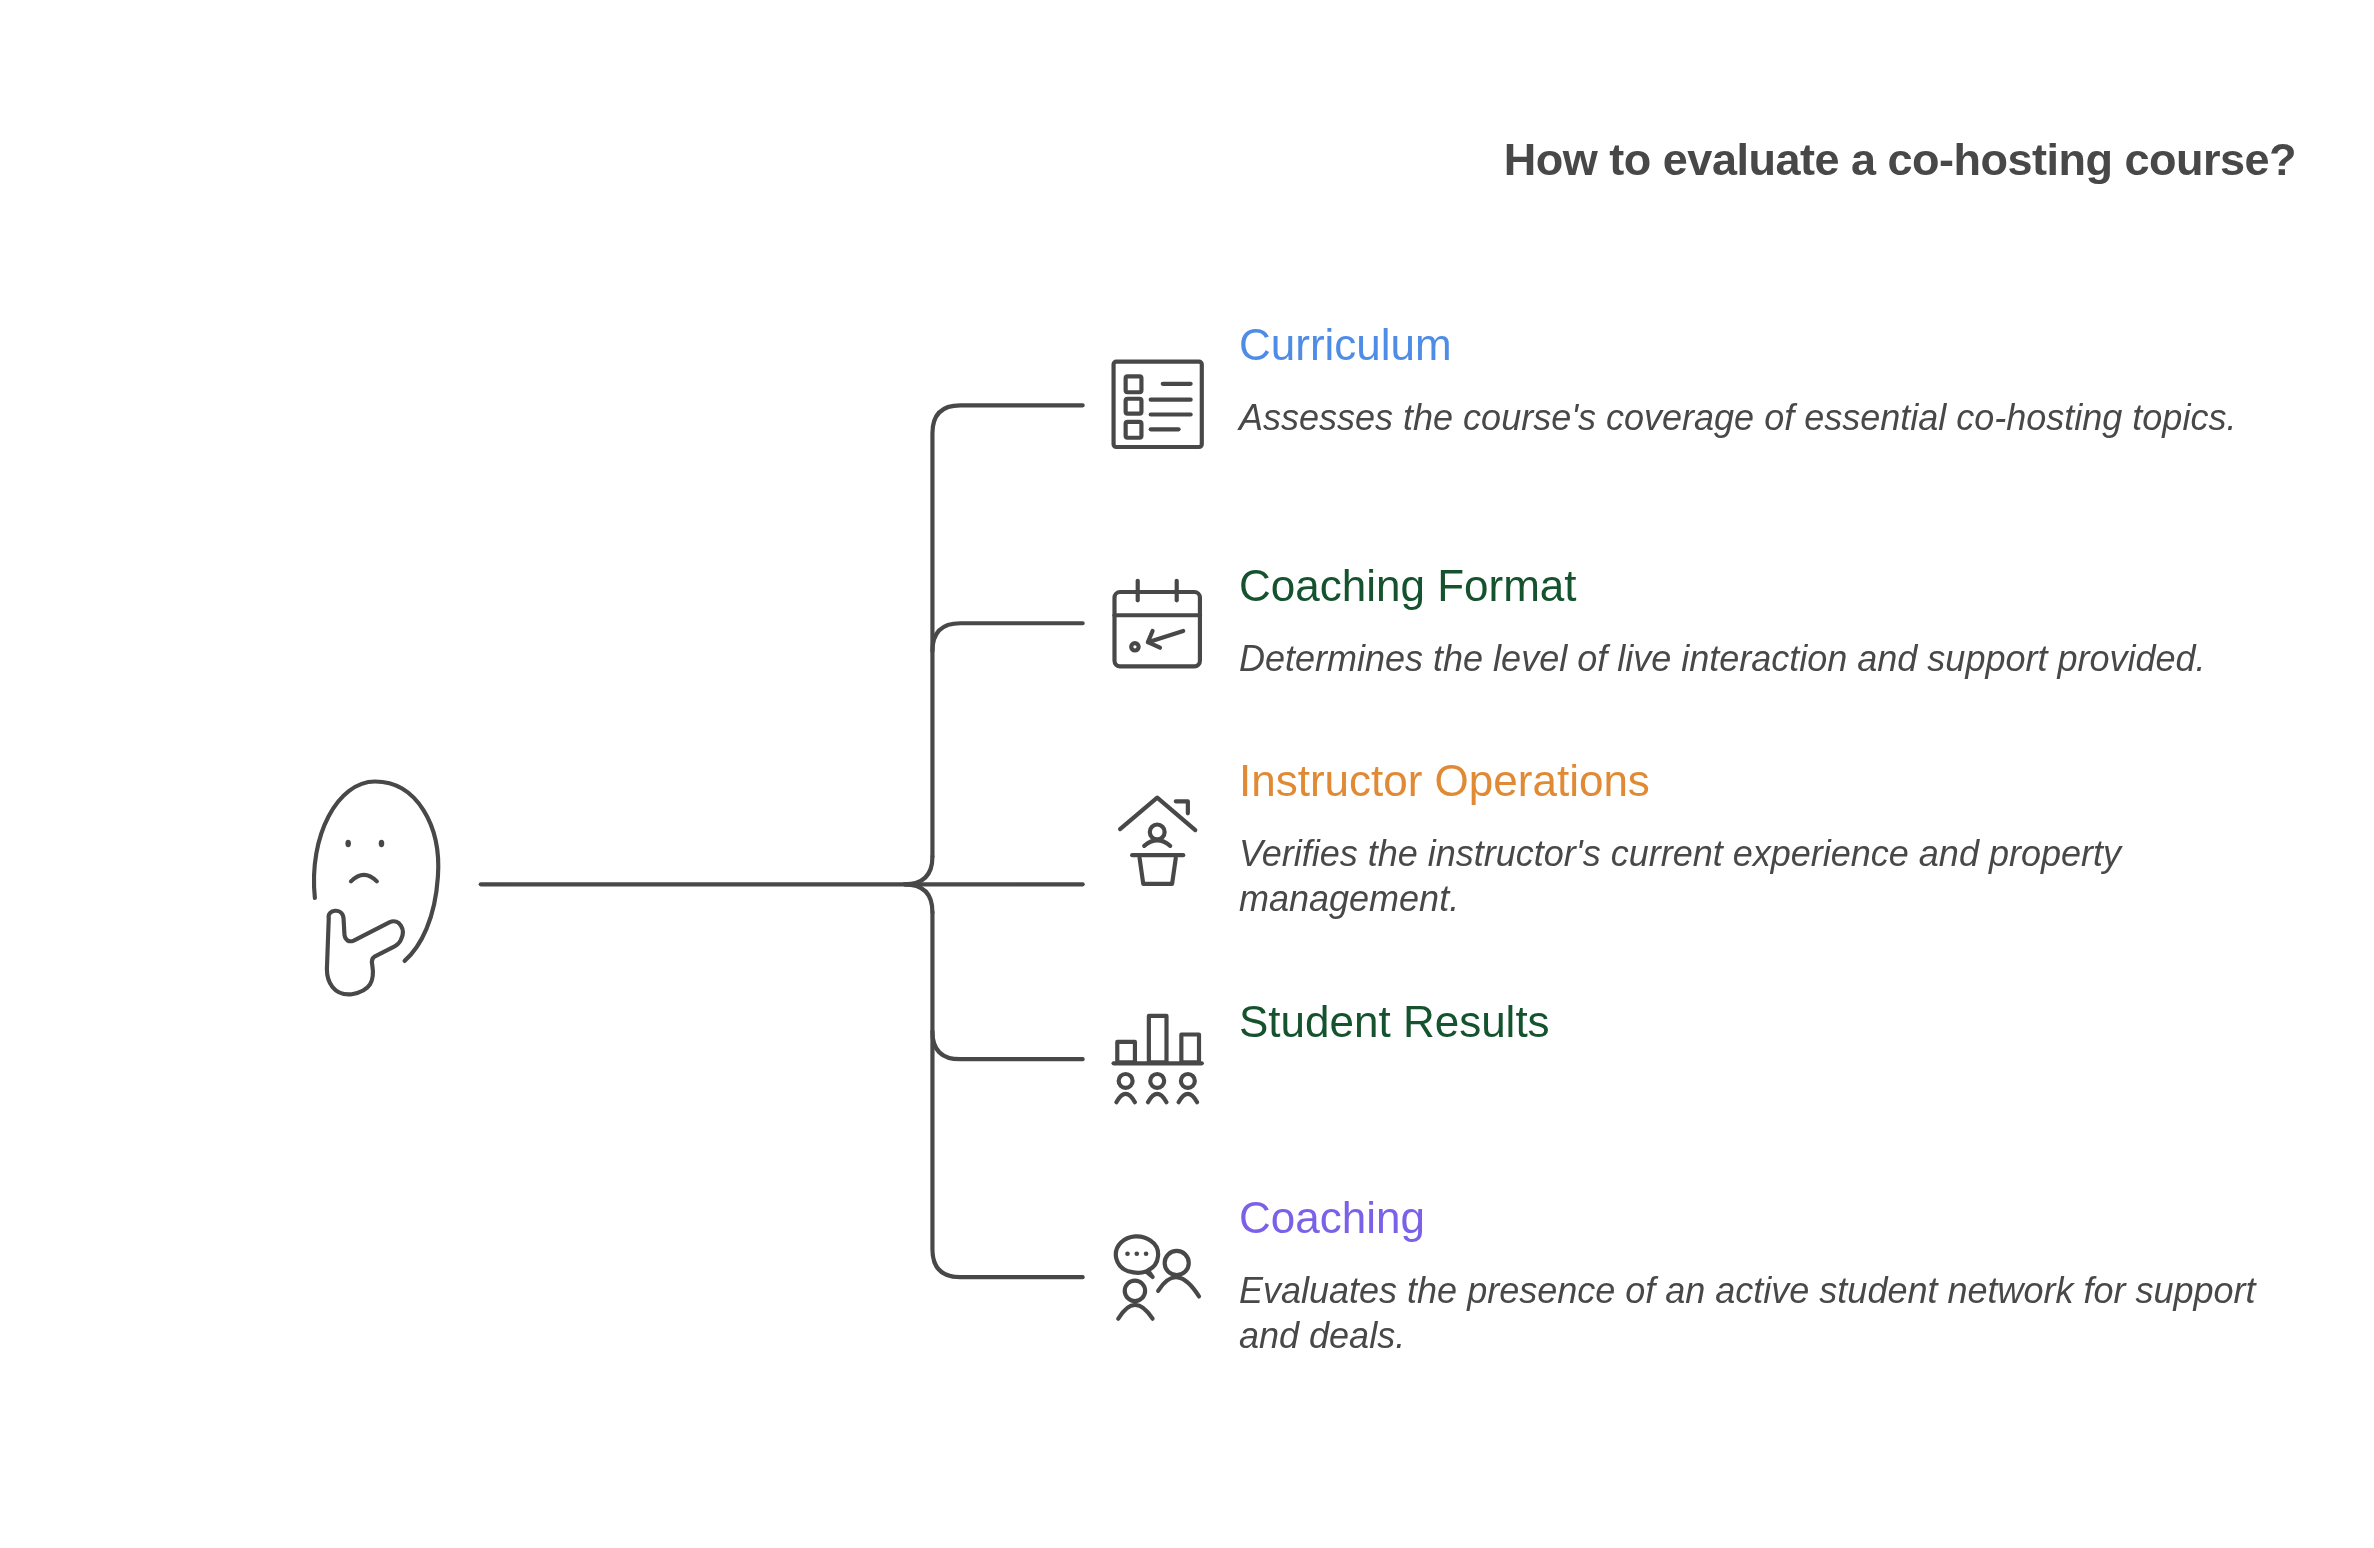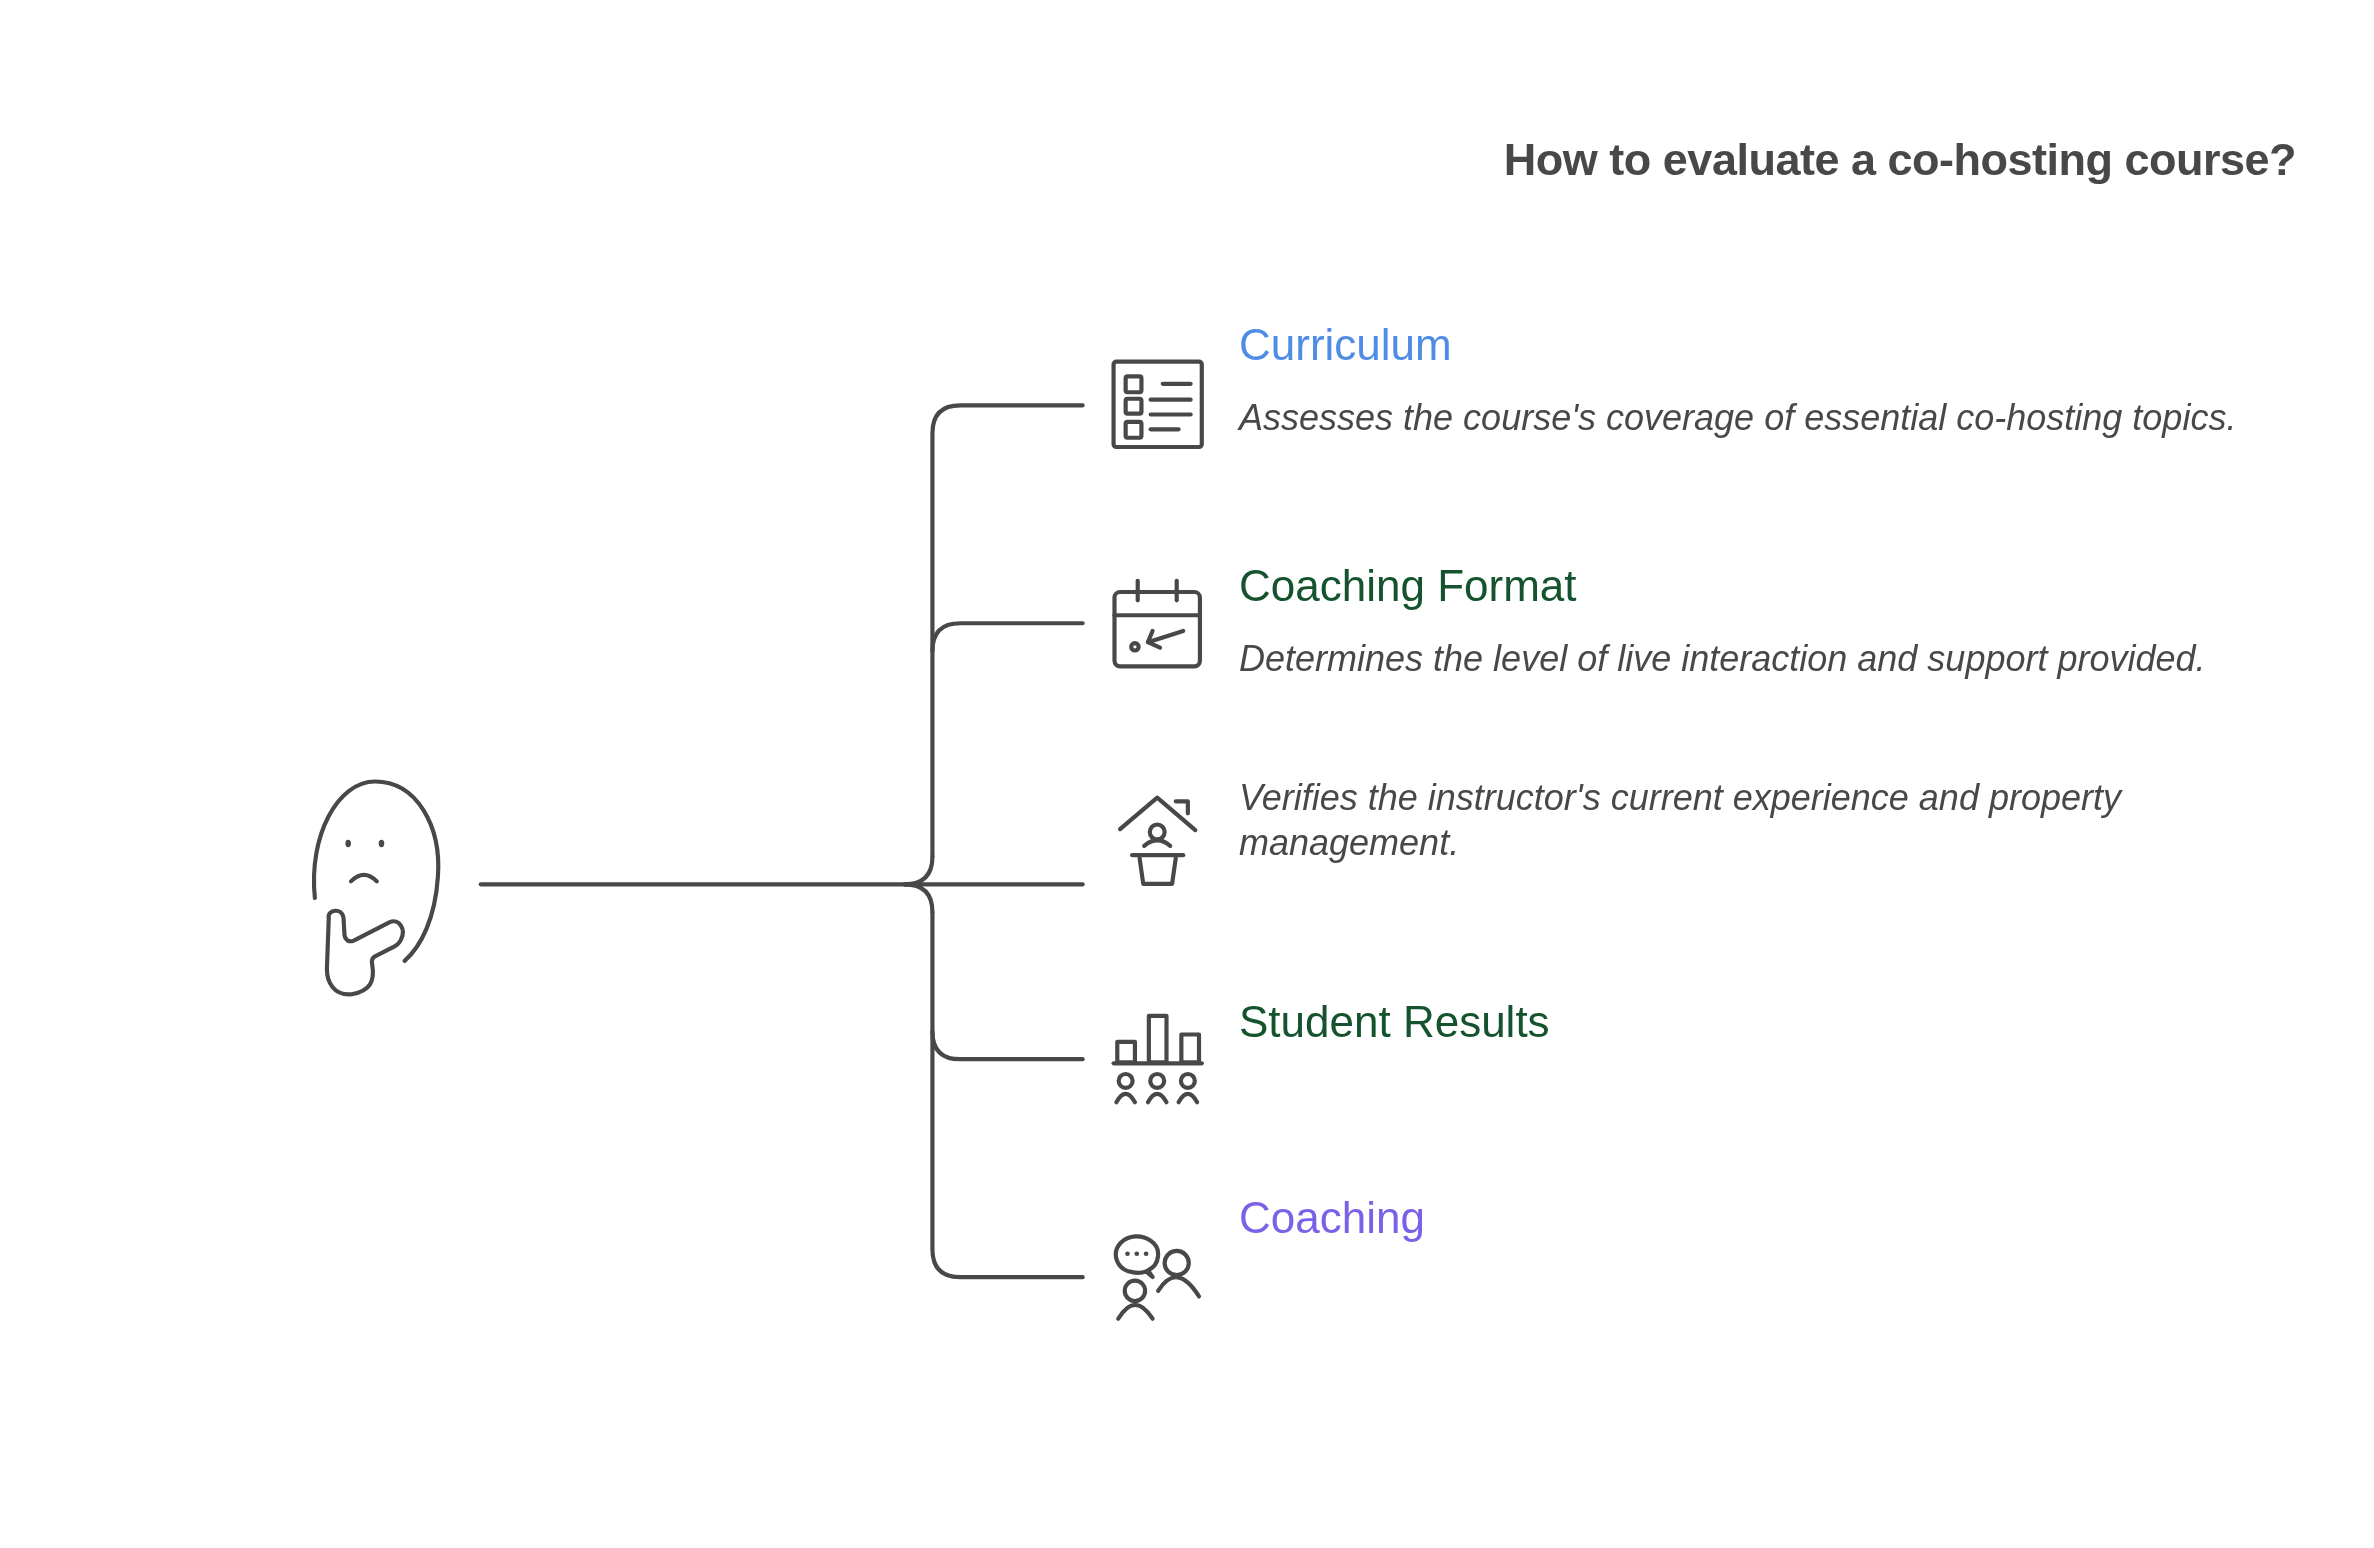--- a/index.html
+++ b/index.html
@@ -144,20 +144,21 @@
   <g class="stroke" stroke-width="4.5">
     <polyline points="27,54 67,20 108,55"></polyline>
     <polyline points="87,24 100,24 100,37"></polyline>
     <circle cx="67" cy="57" r="8"></circle>
     <path d="M 53 72 Q 67 60 81 72"></path>
     <line x1="40" y1="82" x2="95" y2="82"></line>
     <polyline points="48,85 52,113 83,113 87,85"></polyline>
   </g>
 </svg>
 <div class="item-text" style="top:753px">
+  <h2 class="item-title" style="color:#e08a35">Instructor Operations</h2>
   <p class="item-desc">Verifies the instructor's current experience and property management.</p>
 </div>
 
 <svg class="item-icon" style="top:1002px" viewBox="0 0 140 140">
   <g class="stroke" stroke-width="4.5">
     <rect x="24" y="43" width="19" height="22"></rect>
     <rect x="58" y="15" width="19" height="50"></rect>
     <rect x="93" y="35" width="19" height="30"></rect>
     <line x1="20" y1="66" x2="115" y2="66"></line>
     <circle cx="33" cy="85" r="7.5"></circle>
@@ -179,14 +180,15 @@
     <circle cx="45" cy="32" r="2.5" fill="#484848" stroke="none"></circle>
     <circle cx="55" cy="32" r="2.5" fill="#484848" stroke="none"></circle>
     <circle cx="88" cy="42" r="13"></circle>
     <path d="M 68 72 Q 88 40 112 78"></path>
     <circle cx="43" cy="72" r="11"></circle>
     <path d="M 25 102 Q 43 72 62 102"></path>
   </g>
 </svg>
 <div class="item-text" style="top:1190px">
   <h2 class="item-title" style="color:#7b61e8">Coaching</h2>
+  <p class="item-desc">Evaluates the presence of an active student network for support and deals.</p>
 </div>
 
 
 </body></html>

